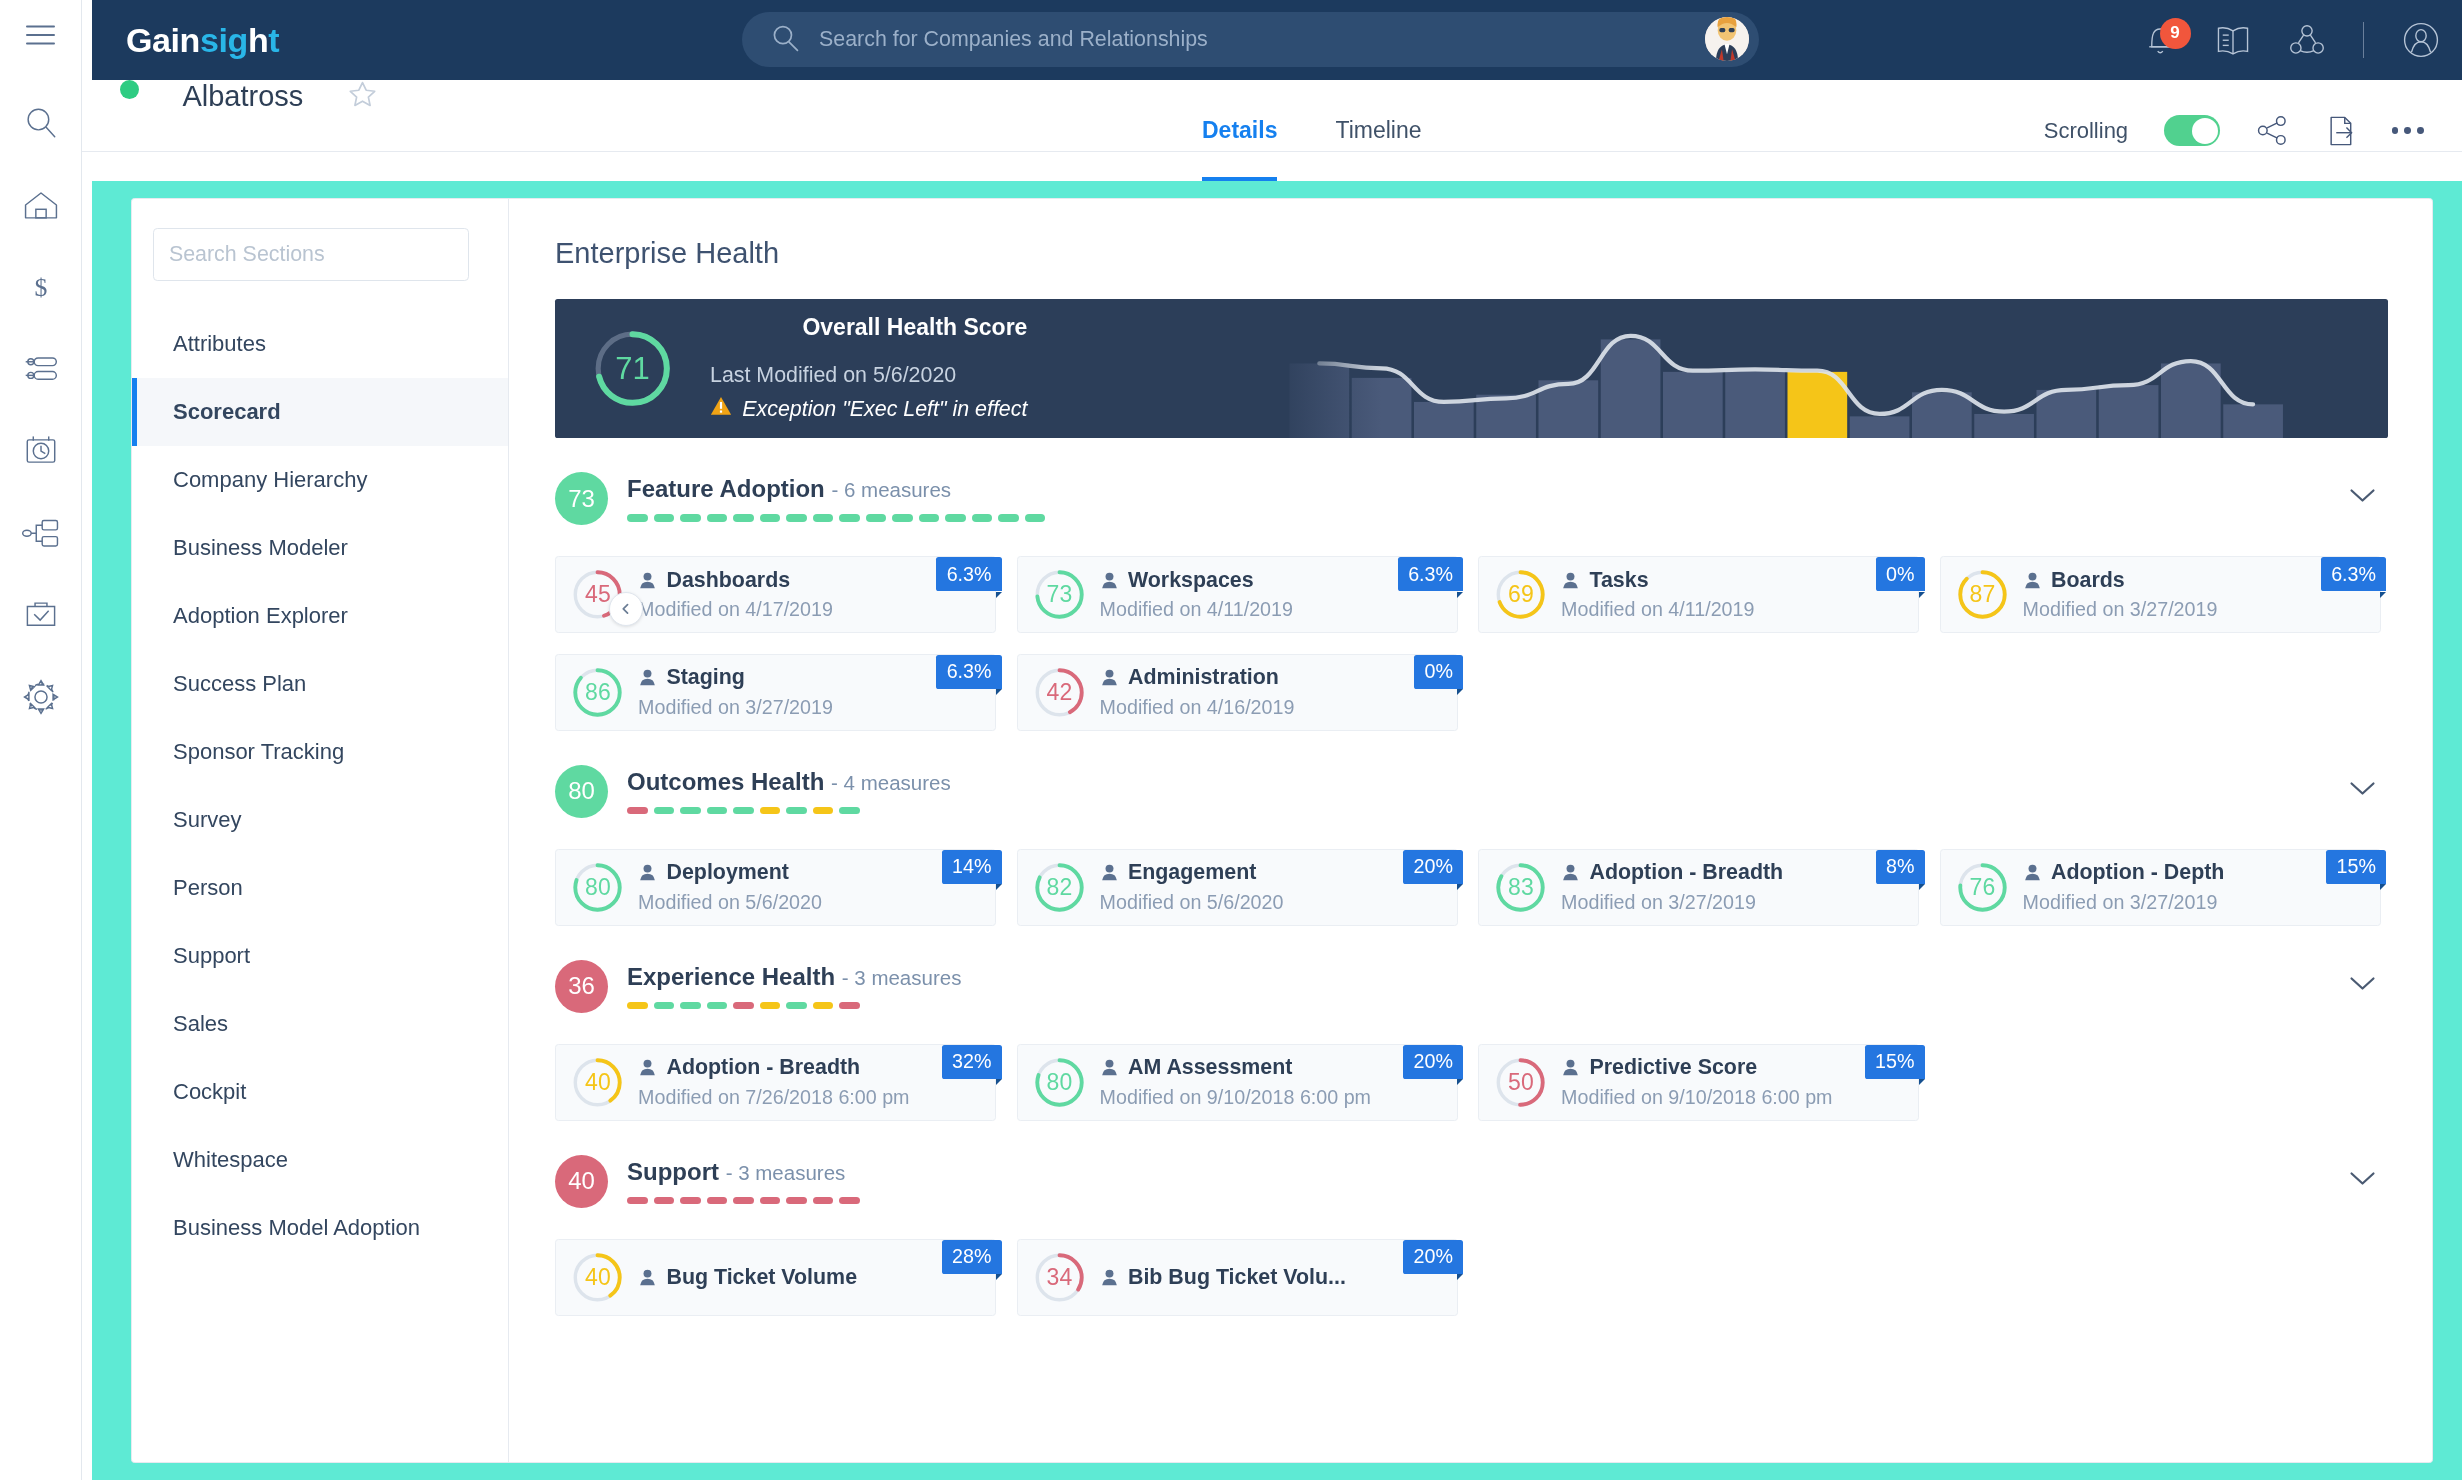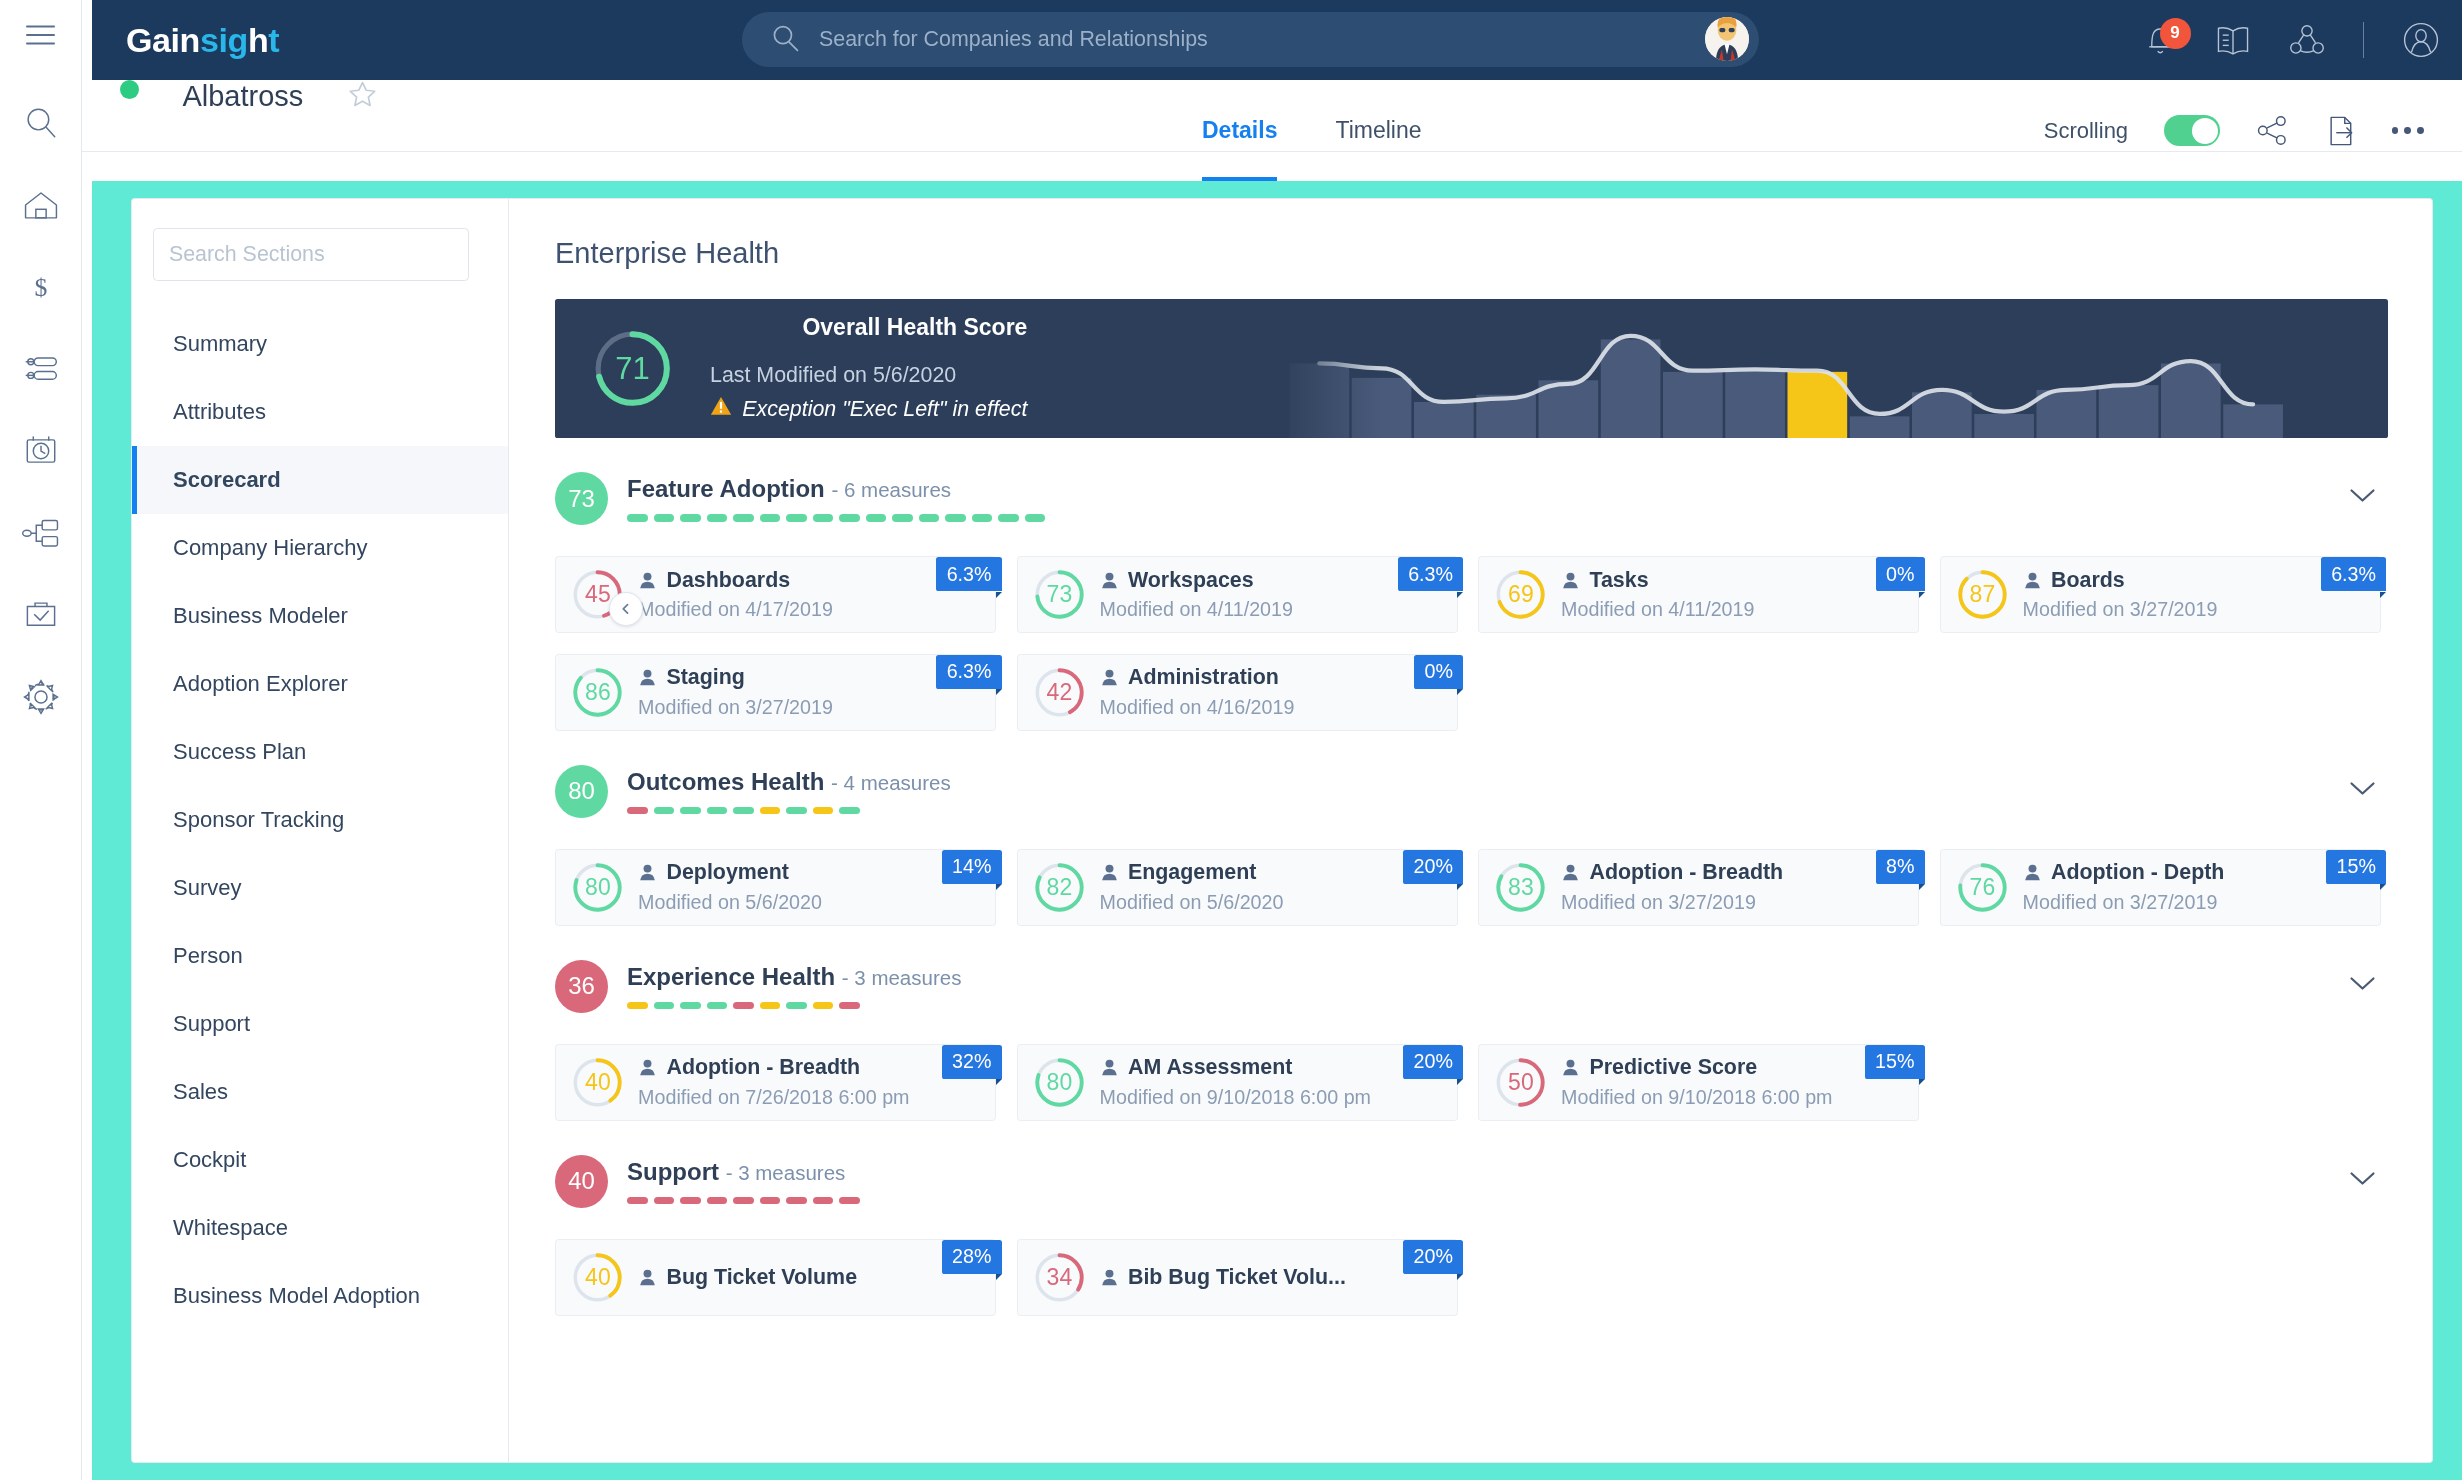--- a/index.html
+++ b/index.html
@@ -378,23 +378,20 @@
 </div>
 
 <div id="body">
   <div id="panel">
 
     <div id="secside">
       <div id="secsearch">
         <input type="text" placeholder="Search Sections" style="">
       </div>
       <div id="seclist">
-          <div class="secitem">
-            <span>Summary</span>
-          </div>
           <div class="secitem">
             <span>Attributes</span>
           </div>
           <div class="secitem active">
             <span>Scorecard</span>
           </div>
           <div class="secitem">
             <span>Company Hierarchy</span>
           </div>
           <div class="secitem">

